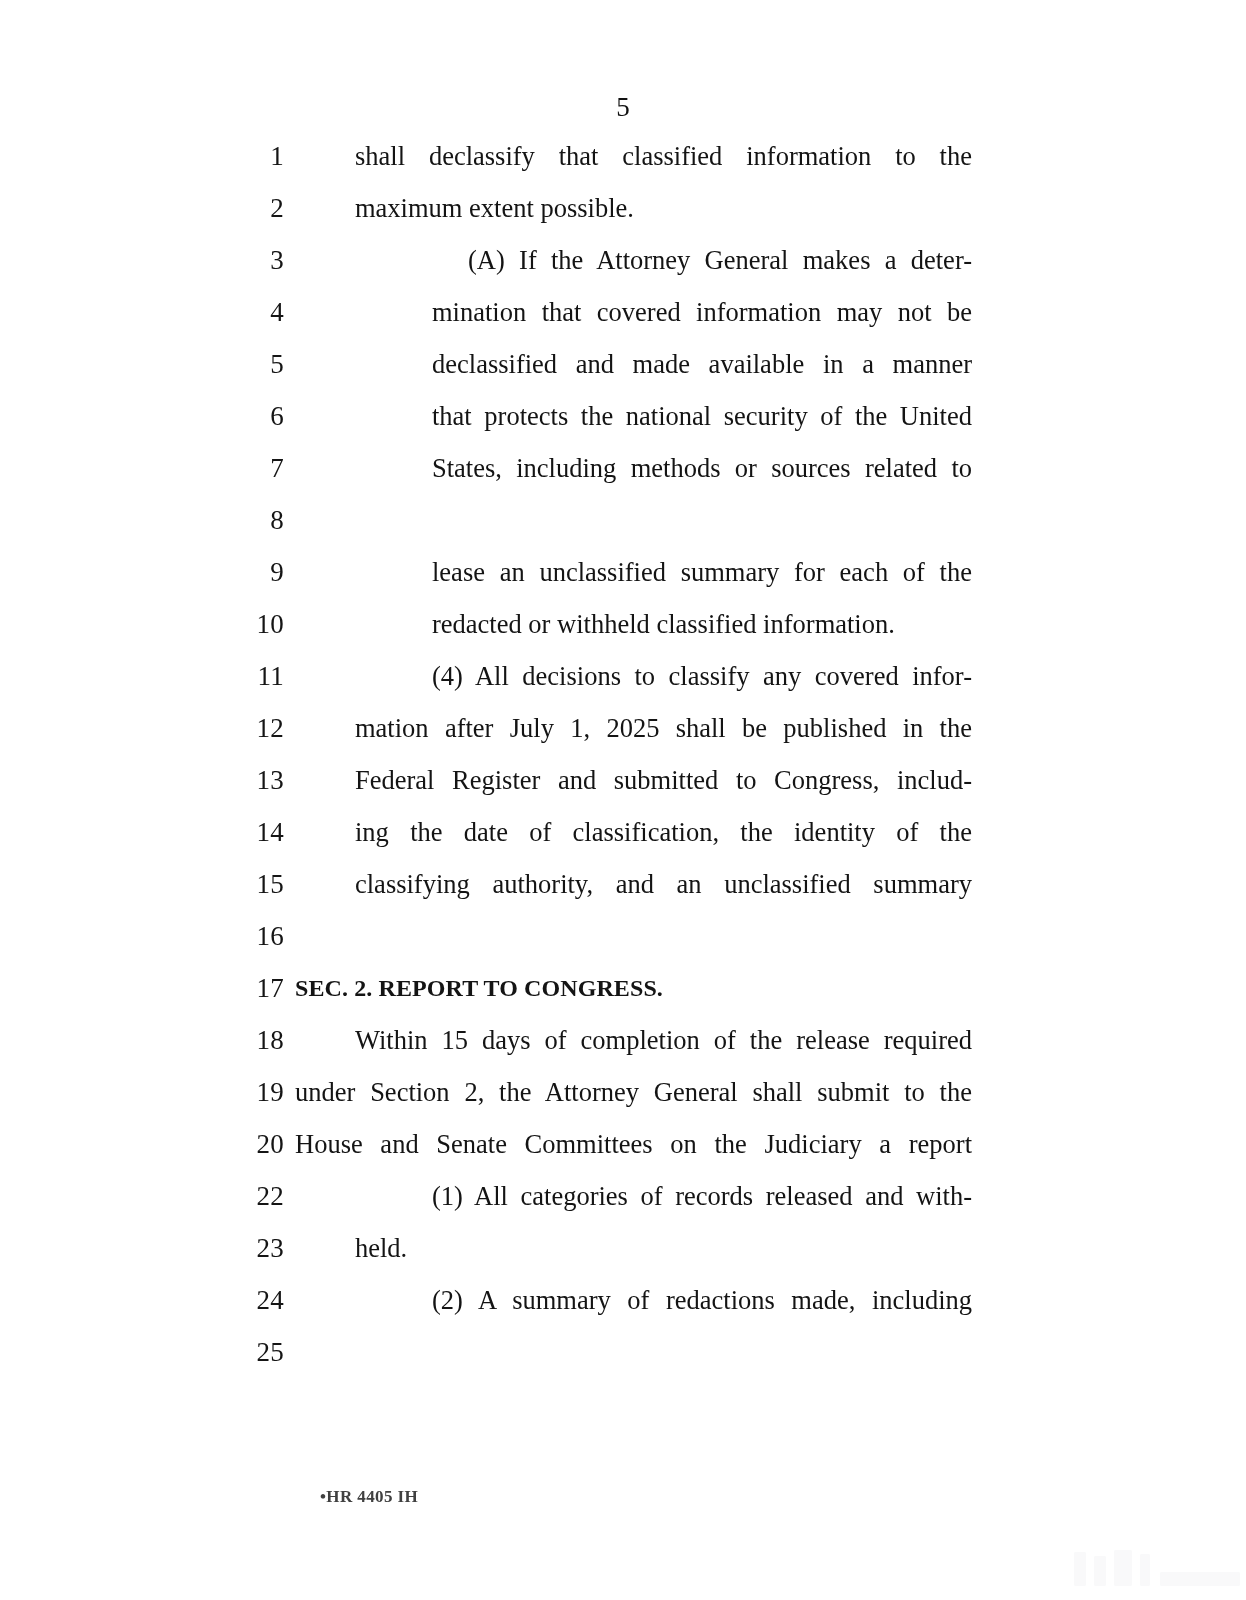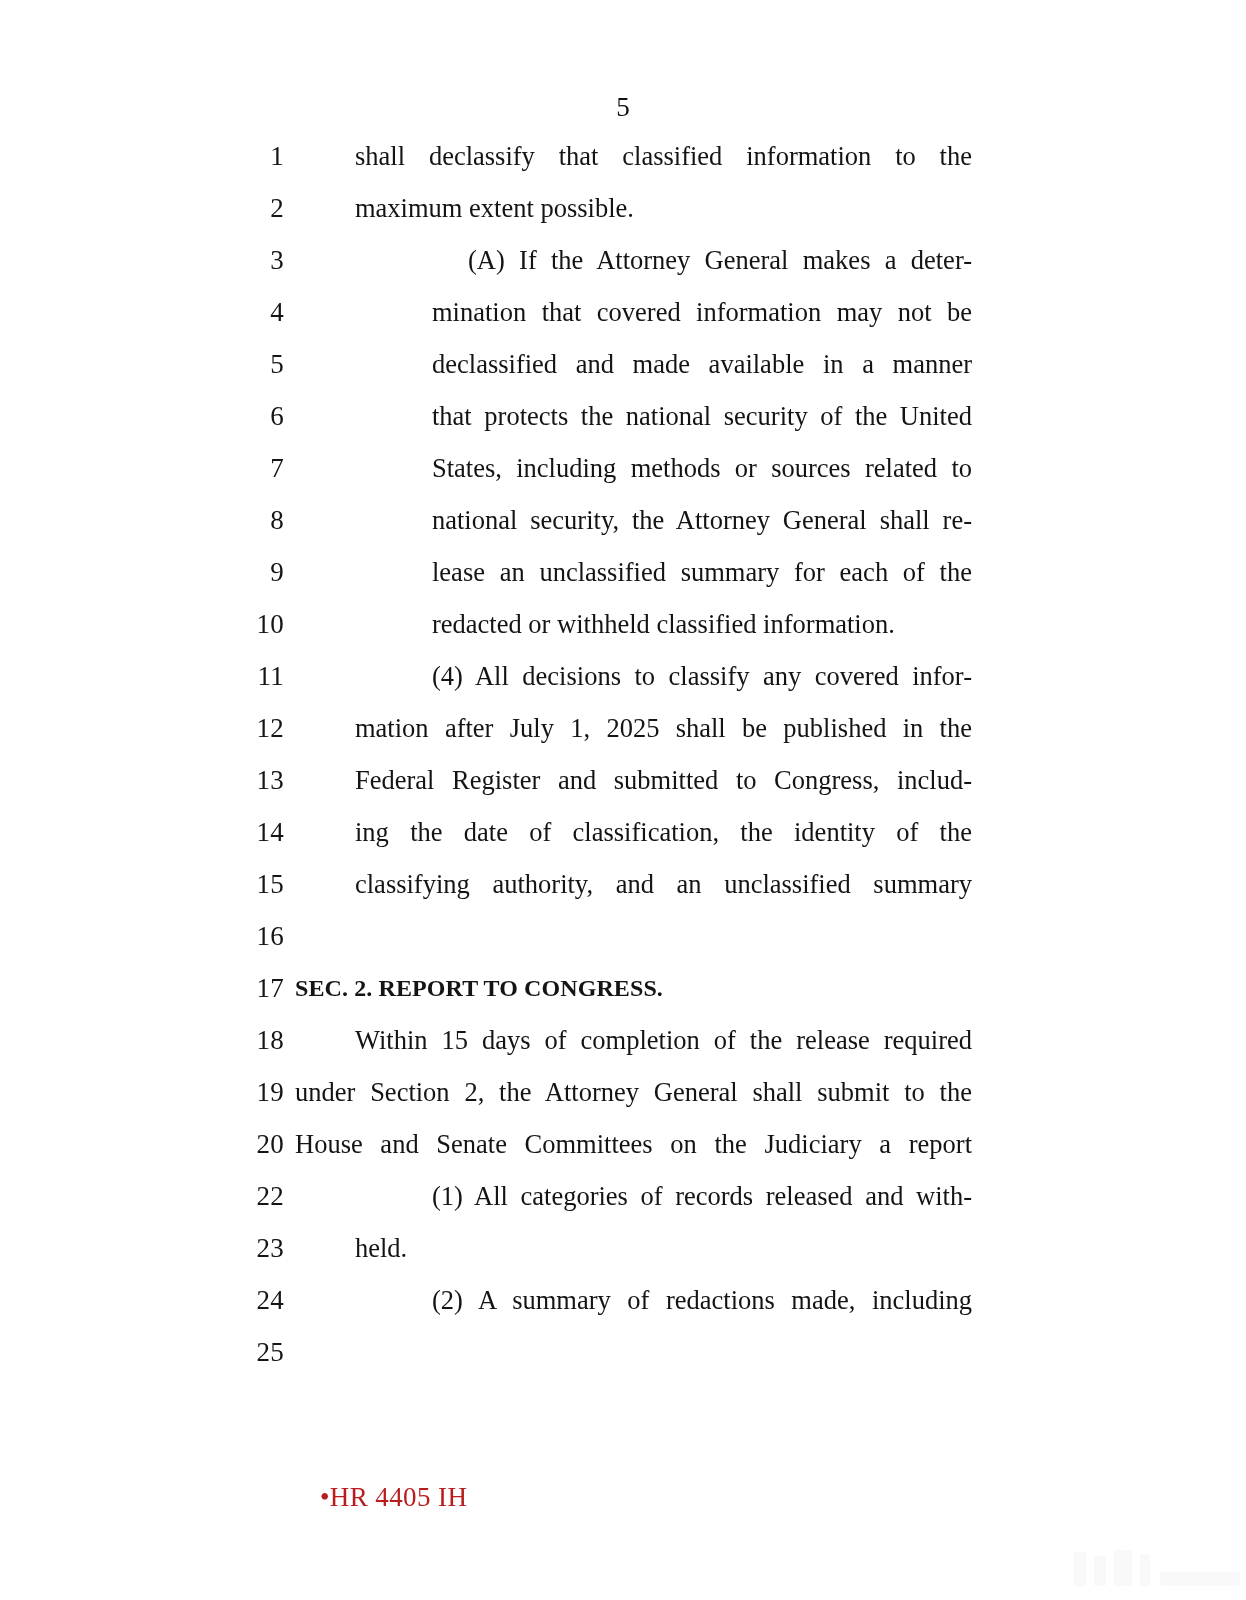--- a/index.html
+++ b/index.html
@@ -91,25 +91,25 @@
     font-size: 24px;
     letter-spacing: 0.1px;
     line-height: 40px;
   }
 
   
   .footer {
     position: absolute;
     left: 320px;
     top: 1482px;
-    font-size: 27px;
-    font-weight: normal;
+    font-size: 17px;
+    font-weight: bold;
     line-height: 30px;
     letter-spacing: 0.4px;
-    color: #b91c1c;
+    color: #404040;
   }
 
   
   .scan-artifact {
     position: absolute;
     right: 0;
     bottom: 0;
     width: 196px;
     height: 78px;
     opacity: 0.045;
@@ -158,21 +158,20 @@
       <div class="line-row">
         <div class="line-no">6</div>
         <div class="line-text ind-sub justify">that protects the national security of the United</div>
       </div>
       <div class="line-row">
         <div class="line-no">7</div>
         <div class="line-text ind-sub justify">States, including methods or sources related to</div>
       </div>
       <div class="line-row">
         <div class="line-no">8</div>
-        <div class="line-text ind-sub justify">national security, the Attorney General shall re-</div>
       </div>
       <div class="line-row">
         <div class="line-no">9</div>
         <div class="line-text ind-sub justify">lease an unclassified summary for each of the</div>
       </div>
       <div class="line-row">
         <div class="line-no">10</div>
         <div class="line-text ind-sub last">redacted or withheld classified information.</div>
       </div>
       <div class="line-row">

